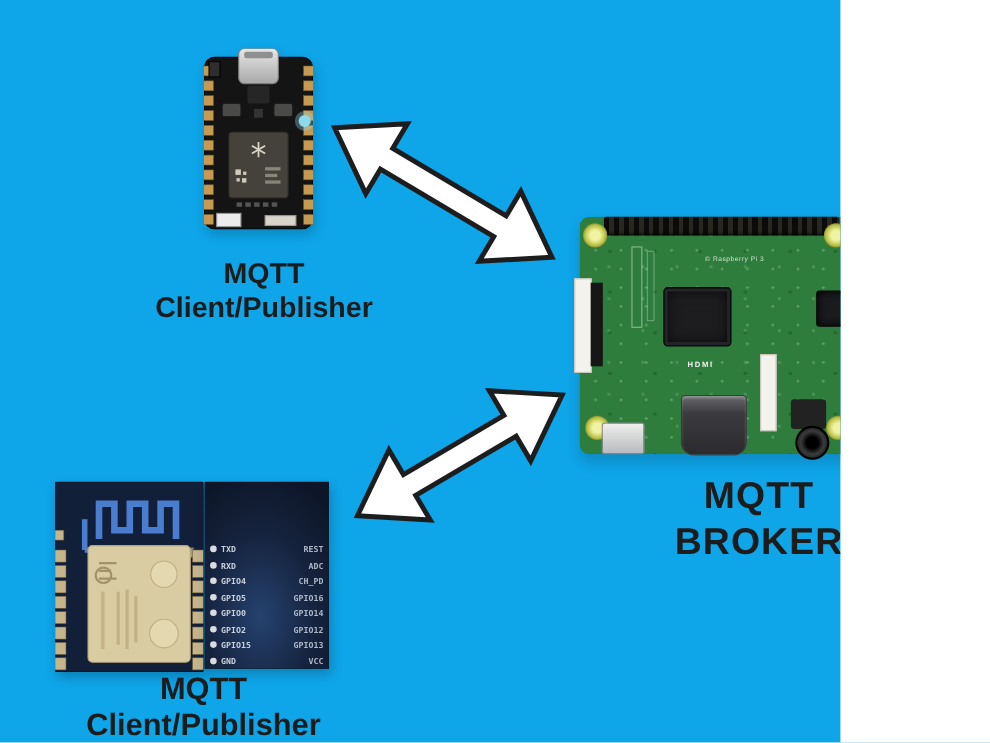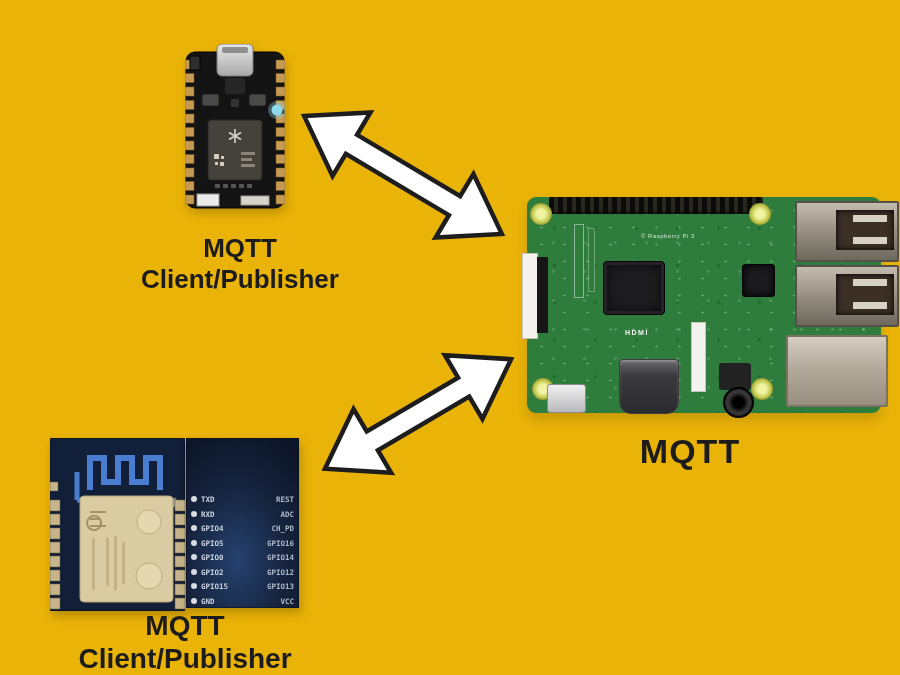--- a/index.html
+++ b/index.html
@@ -1,18 +1,18 @@
 <!DOCTYPE html>
 <html><head>
 <meta charset="utf-8">
 <style>
   html,body{margin:0;padding:0;background:#ffffff;}
   .stage{
-    position:relative;width:900px;height:675px;overflow:hidden;
-    background:#eab308;
+    position:relative;width:764px;height:675px;overflow:hidden;
+    background:#0ea5e9;
     font-family:"Liberation Sans", sans-serif;
   }
   .abs{position:absolute;}
   
   .caption{
     position:absolute;text-align:center;font-weight:bold;color:#1c1c1c;
   }
   .caption span{display:block;}
   .cap-photon{left:105px;top:233px;width:270px;font-size:26px;line-height:31px;}
   .cap-esp{left:35px;top:609px;width:300px;font-size:28px;line-height:33px;}
@@ -203,20 +203,21 @@
     <div class="usbport usb2">
       <div class="usb-cavity"></div>
       <div class="usb-tab" style="top:12px;"></div>
       <div class="usb-tab" style="top:35px;"></div>
     </div>
     <div class="eth"></div>
   </div>
 
   <div class="caption cap-broker">
     <span>MQTT</span>
+    <span>BROKER</span>
   </div>
 
   <svg class="abs esp-front-svg" width="135" height="173" viewBox="0 0 135 173">
     <rect x="0" y="0" width="135" height="173" rx="2" fill="#121f38" stroke="#060b18"></rect>
     <g stroke="#4f86dc" fill="none" opacity="0.92">
       <path d="M40,52 V20 H54 V44 H68 V20 H82 V44 H96 V20 H110 V52" stroke-width="6"></path>
       <path d="M27,62 H78" stroke-width="5"></path>
       <path d="M27,34 V62" stroke-width="5"></path>
     </g>
     <rect x="112" y="60" width="14" height="9" fill="#9a9a9a" stroke="#555"></rect>

